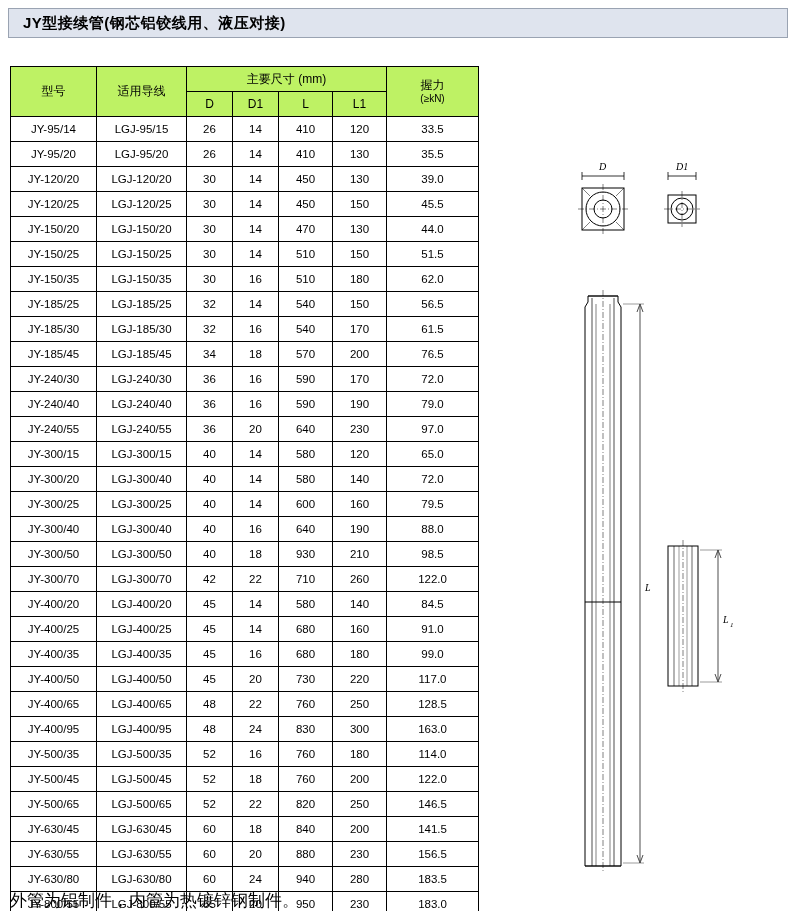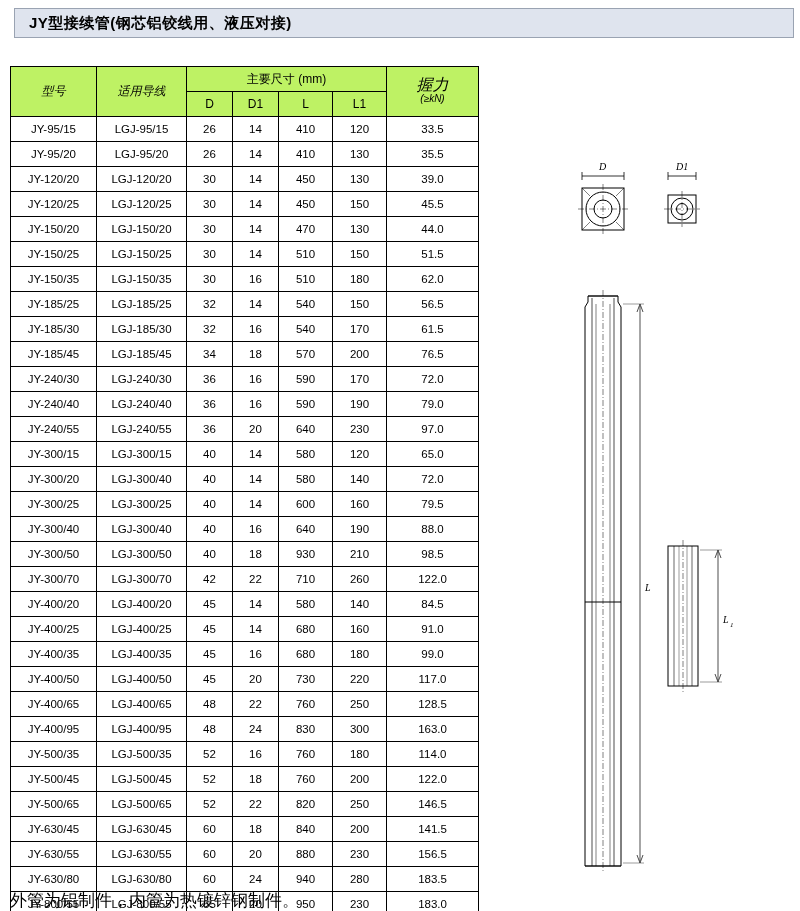--- a/index.html
+++ b/index.html
@@ -16,21 +16,21 @@
     overflow: hidden;
   }
   .page {
     position: relative;
     width: 800px;
     height: 911px;
   }
   
   .title-bar {
     position: absolute;
-    left: 14px;
+    left: 8px;
     top: 8px;
     width: 780px;
     height: 30px;
     background: #dfe4ee;
     border: 1px solid #9aa3b2;
     box-sizing: border-box;
     display: flex;
     align-items: center;
   }
   .title-text {
@@ -58,30 +58,30 @@
     vertical-align: middle;
     font-size: 11.5px;
     height: 24px;
     padding: 0;
   }
   table.spec thead th {
     background: #bef264;
     font-weight: normal;
     font-size: 12px;
   }
-  .hdr-tall { height: 44px; font-style: italic; }
+  .hdr-tall { height: 44px; }
   .hdr-sub { height: 22px; }
   .col-model { width: 86px; }
   .col-wire  { width: 90px; }
   .col-d     { width: 46px; }
   .col-d1    { width: 46px; }
   .col-l     { width: 54px; }
   .col-l1    { width: 54px; }
   .col-f     { width: 92px; }
-  .hdr-force-main { font-size: 16px; line-height: 14px; }
+  .hdr-force-main { font-size: 12px; line-height: 14px; }
   .hdr-force-sub { font-size: 10px; line-height: 13px; }
   
   .footnote {
     position: absolute;
     left: 10px;
     top: 889px;
     font-size: 17px;
     white-space: nowrap;
   }
   
@@ -131,21 +131,21 @@
         </tr>
         <tr>
           <th class="hdr-sub">D</th>
           <th class="hdr-sub">D1</th>
           <th class="hdr-sub">L</th>
           <th class="hdr-sub">L1</th>
         </tr>
       </thead>
       <tbody id="table-body">
           <tr>
-            <td>JY-95/15</td>
+            <td>JY-95/14</td>
             <td>LGJ-95/15</td>
             <td>26</td>
             <td>14</td>
             <td>410</td>
             <td>120</td>
             <td>33.5</td>
           </tr>
           <tr>
             <td>JY-95/20</td>
             <td>LGJ-95/20</td>

